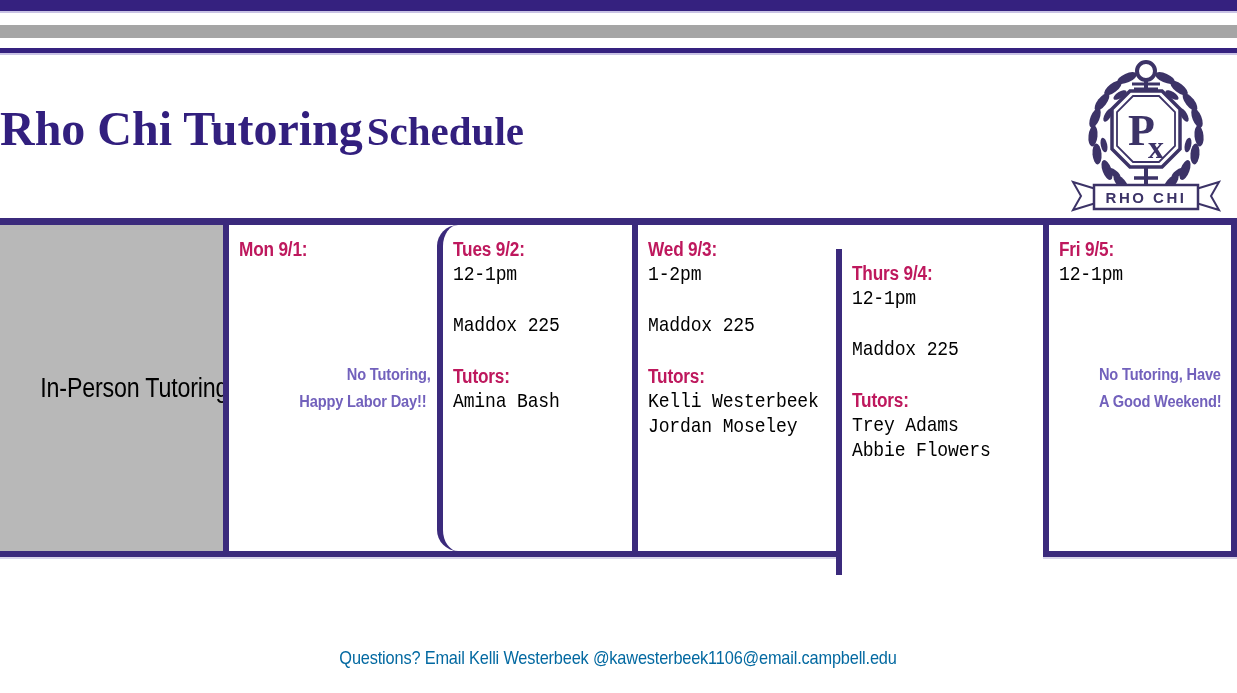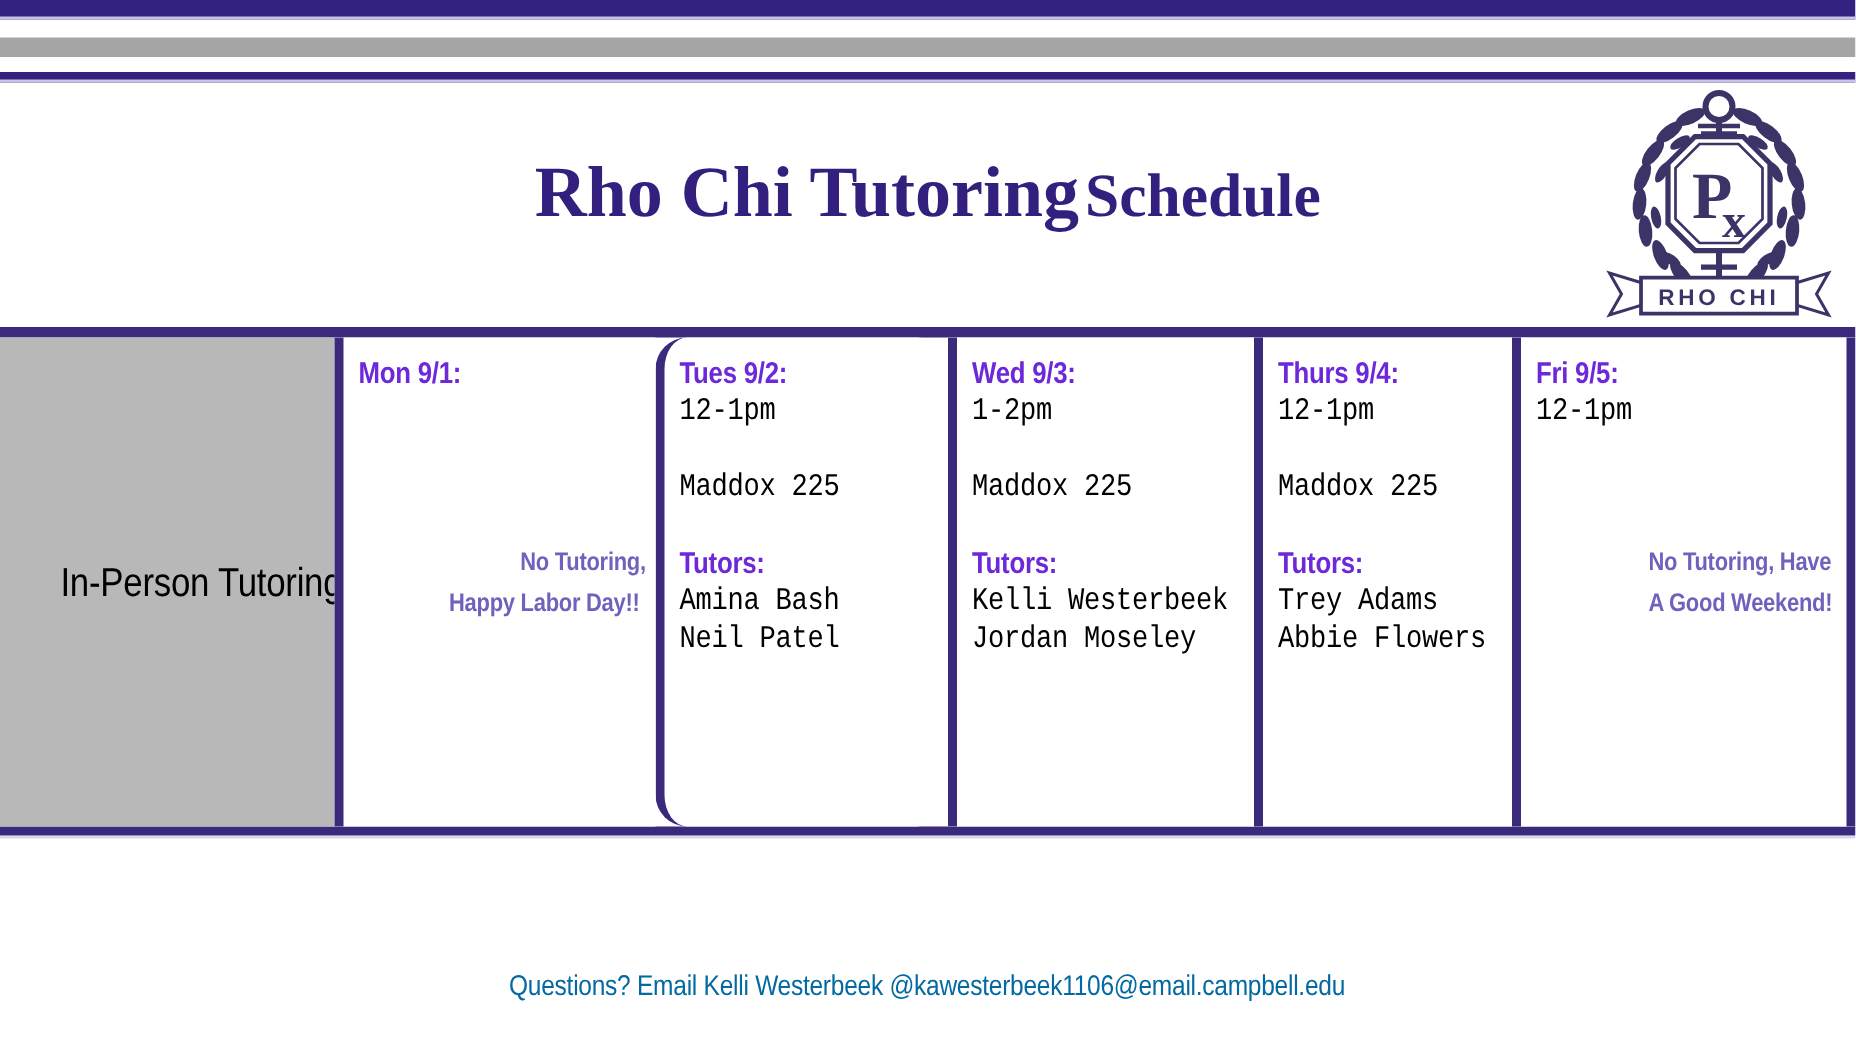--- a/index.html
+++ b/index.html
@@ -17,48 +17,48 @@
     font-family:"Liberation Sans",sans-serif;color:var(--ink);}
   .page{position:relative;width:1237px;height:693px;background:#fff;}
 
   
   .bar{position:absolute;left:0;width:1237px;}
   .bar-1{top:0;height:13px;background:var(--bar-indigo);border-bottom:2px solid #c9c3e5;}
   .bar-2{top:25px;height:13px;background:var(--gray-bar);}
   .bar-3{top:48px;height:7px;background:var(--bar-indigo);border-bottom:2px solid #c9c3e5;}
 
   
-  .title-wrap{position:absolute;top:98px;left:0;width:100%;text-align:center;
+  .title-wrap{position:absolute;top:98px;left:0;width:100%;text-align:left;
     color:var(--title-indigo);font-family:"Liberation Serif",serif;font-weight:bold;
     line-height:62px;white-space:nowrap;}
   .title-main{font-size:48px;}
   .title-sub{font-size:41px;}
 
   
   .logo{position:absolute;top:57px;right:13px;width:156px;height:160px;}
 
   
   .table{position:absolute;top:218px;left:0;width:1237px;height:339px;
     display:flex;border-top:7px solid var(--table-border);
     border-bottom:6px solid var(--table-border);
     box-shadow:0 2px 0 #d9d5ea;}
   .cell{position:relative;height:100%;background:#fff;}
   .label-cell{width:223px;background:var(--gray-cell);display:flex;
     align-items:center;justify-content:center;padding-left:45px;}
   .label-cell .lbl{font-size:27px;color:#000;}
   .day-cell{border-left:6px solid var(--table-border);padding:12px 10px 0 10px;}
-  .w-mon{width:214px;}.w-tue{width:195px;border-radius:21px;}.w-wed{width:204px;}.w-thu{width:172px;}
+  .w-mon{width:214px;}.w-tue{width:195px;border-radius:21px;}.w-wed{width:204px;}.w-thu{width:207px;margin-top:24px;}
   .w-fri{flex:1;border-right:6px solid var(--table-border);}
 
   .cond{display:inline-block;transform:scaleX(0.86);transform-origin:left center;
     white-space:nowrap;letter-spacing:-0.2px;}
   .cond-c{display:inline-block;transform:scaleX(0.86);transform-origin:center center;
     white-space:nowrap;letter-spacing:-0.2px;}
 
-  .hdr{font-size:20px;font-weight:bold;line-height:25px;color:#6d28d9;}
+  .hdr{font-size:20px;font-weight:bold;line-height:25px;color:#be185d;}
   .line{font-size:21px;line-height:25px;color:#000;font-family:Liberation Mono, monospace;}
   .spacer{height:26px;}
 
   .note{position:absolute;top:136px;left:0;right:0;text-align:right;
     color:var(--note-purple);font-size:17px;font-weight:bold;line-height:27px;}
 
   
   .footer{position:absolute;top:647px;left:0;width:100%;text-align:center;
     font-size:19px;color:#0369a1;}
 
@@ -148,21 +148,20 @@
     </div>
 
     <div class="cell day-cell w-tue">
       <div class="hdr"><span class="cond">Tues 9/2:</span></div>
       <div class="line"><span class="cond">12-1pm</span></div>
       <div class="spacer"></div>
       <div class="line"><span class="cond">Maddox 225</span></div>
       <div class="spacer"></div>
       <div class="hdr"><span class="cond">Tutors:</span></div>
       <div class="line"><span class="cond">Amina Bash</span></div>
-      <div class="line"><span class="cond">Neil Patel</span></div>
     </div>
 
     <div class="cell day-cell w-wed">
       <div class="hdr"><span class="cond">Wed 9/3:</span></div>
       <div class="line"><span class="cond">1-2pm</span></div>
       <div class="spacer"></div>
       <div class="line"><span class="cond">Maddox 225</span></div>
       <div class="spacer"></div>
       <div class="hdr"><span class="cond">Tutors:</span></div>
       <div class="line"><span class="cond">Kelli Westerbeek</span></div>

